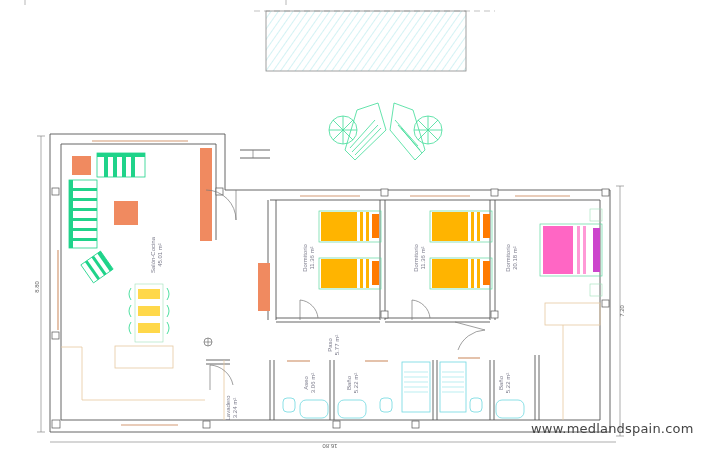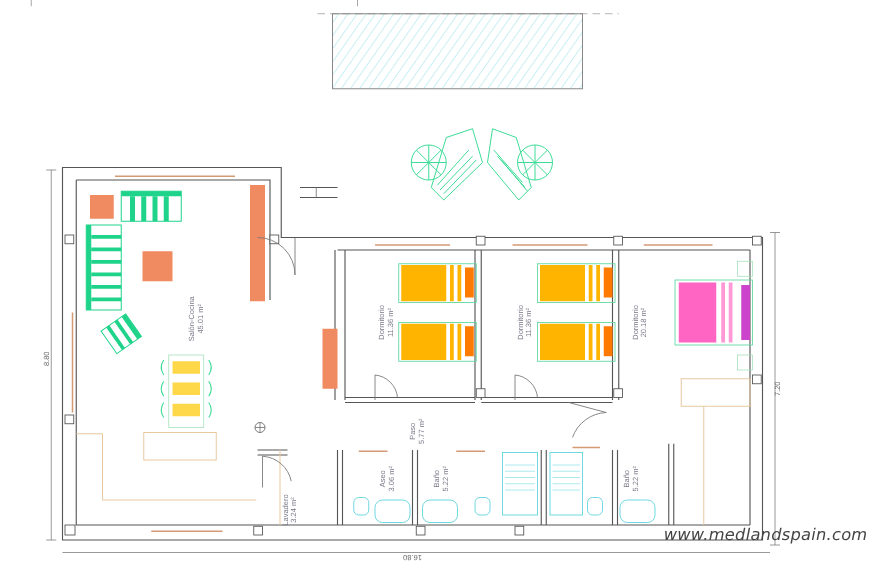--- a/index.html
+++ b/index.html
@@ -1,20 +1,20 @@
 <!DOCTYPE html>
 <html><head>
 <meta charset="utf-8">
 <style>
   html,body{margin:0;padding:0;background:#fff;}
   body{width:705px;height:454px;position:relative;overflow:hidden;font-family:"Liberation Sans",sans-serif;}
   svg{position:absolute;left:0;top:0;}
   .lbl{font-family:"Liberation Sans",sans-serif;font-size:6px;fill:#7a7a8a;}
   .dim{font-family:"Liberation Sans",sans-serif;font-size:6px;fill:#666;}
-  .wm{position:absolute;left:531px;top:421px;font-family:"DejaVu Sans",sans-serif;font-style:italic;font-size:13px;color:#444;letter-spacing:0.2px;}
+  .wm{position:absolute;left:531px;top:421px;font-family:"DejaVu Sans",sans-serif;font-size:13px;color:#444;letter-spacing:0.2px;}
 </style>
 </head>
 <body>
 
 <svg width="705" height="454" viewBox="0 0 705 454">
   <defs>
     <pattern id="hatch" width="6" height="6" patternUnits="userSpaceOnUse" patternTransform="rotate(35)">
       <line x1="0" y1="0" x2="0" y2="6" stroke="#a9e6ea" stroke-width="1"></line>
     </pattern>
   </defs>

